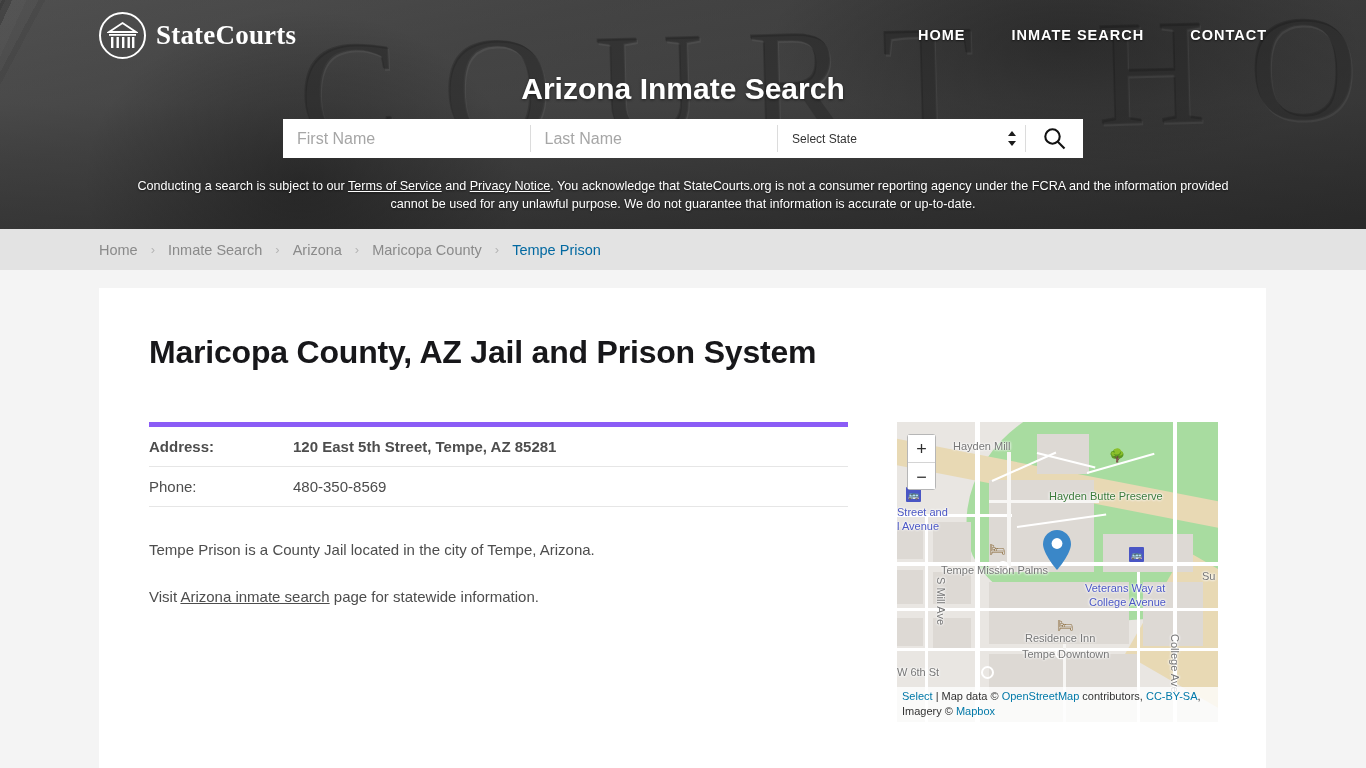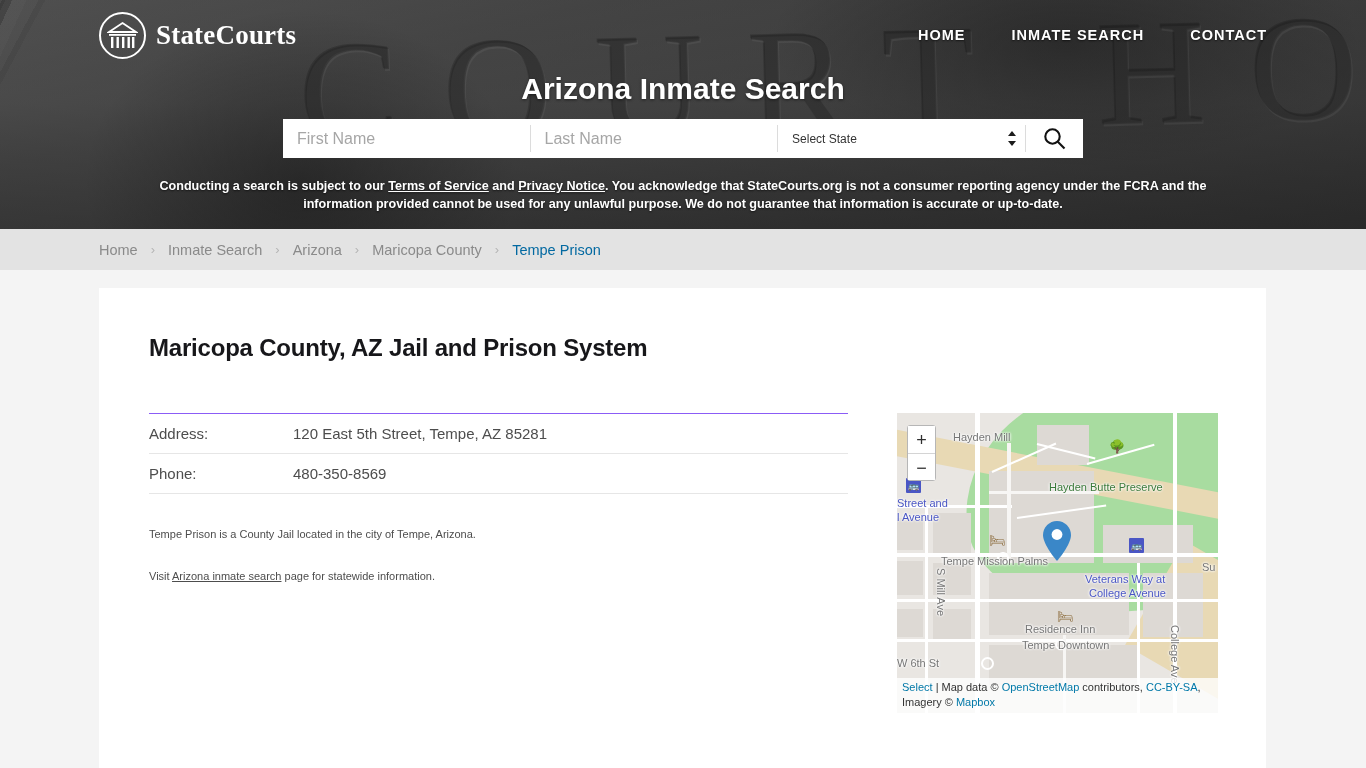--- a/index.html
+++ b/index.html
@@ -146,21 +146,21 @@
     cursor: pointer;
   }
 
   .disclaimer {
     position: absolute;
     left: 133px; top: 177px;
     width: 1100px;
     text-align: center;
     color: #ffffff;
     font-size: 12.6px;
-    font-weight: bold;
+    font-weight: normal;
     line-height: 18px;
     text-shadow: 0 1px 2px rgba(0,0,0,.6);
   }
   .disclaimer a { color: #ffffff; text-decoration: underline; }
 
   
   .crumbbar {
     width: 1366px; height: 41px;
     background: #e3e3e3;
     display: flex; align-items: center;
@@ -185,44 +185,44 @@
     position: absolute;
     left: 99px; top: 18px;
     width: 1167px;
     height: 520px;
     background: #ffffff;
   }
   .card-inner { padding: 46px 50px 0 50px; position: relative; }
 
   h1.title {
     margin: 0;
-    font-size: 24px;
+    font-size: 32px;
     font-weight: bold;
     color: #17171a;
     letter-spacing: -.2px;
   }
 
   .cols { display: flex; margin-top: 51px; }
   .col-left { width: 700px; flex: none; }
   .col-right { width: 322px; margin-left: 48px; flex: none; }
 
   table.info { border-collapse: collapse; width: 699px; }
   table.info td {
     border-bottom: 1px solid #e6e6e6;
     padding: 11px 0 11px 0;
     font-size: 15px;
     color: #4d4d4d;
     vertical-align: middle;
   }
-  table.info tr:first-child td { border-top: 1px solid #8b5cf6; }
+  table.info tr:first-child td { border-top: 5px solid #8b5cf6; font-weight: bold; }
   td.k { width: 144px; }
   td.v { color: #333; }
 
   p.body {
-    font-size: 11px;
+    font-size: 15px;
     color: #4d4d4d;
     margin: 34px 0 0 0;
   }
   p.body.second { margin-top: 30px; }
   p.body a { color: #4d4d4d; text-decoration: underline; }
 
   
   .map {
     position: relative;
     width: 321px; height: 300px;

